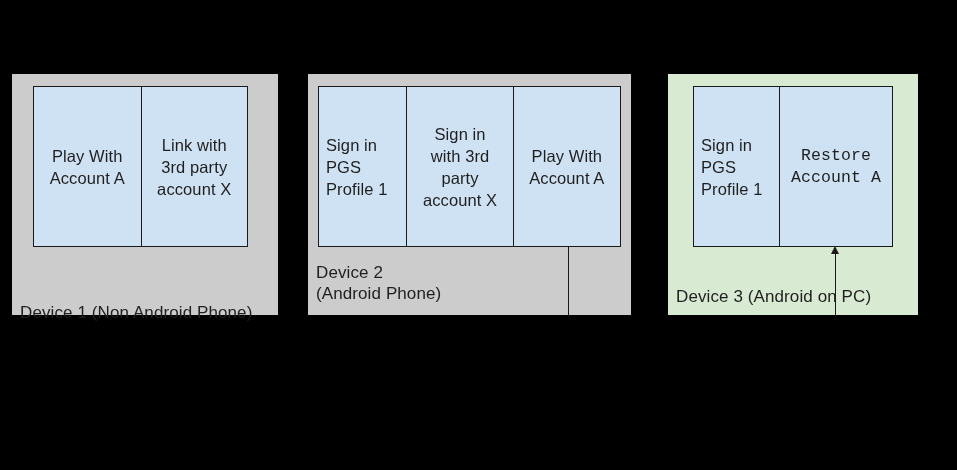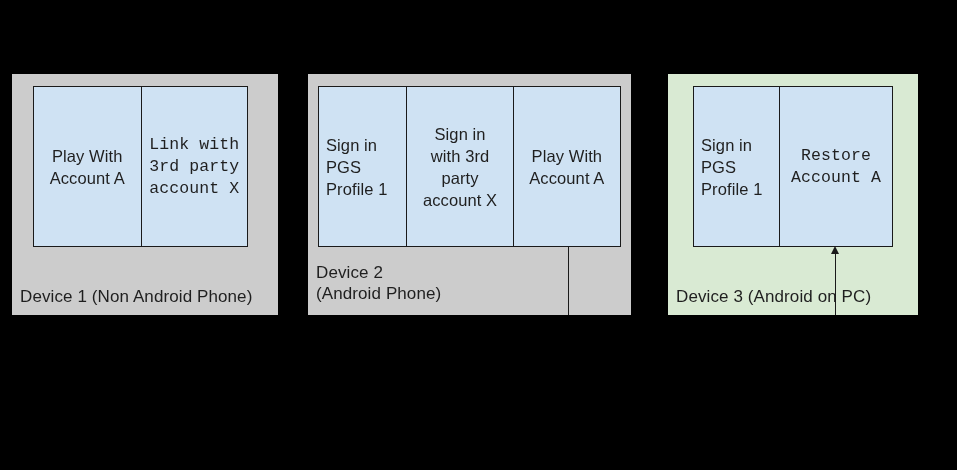--- a/index.html
+++ b/index.html
@@ -76,27 +76,27 @@
     border-right: 4.5px solid transparent;
     border-bottom: 8px solid #1a1a1a;
   }
 </style>
 </head>
 <body>
 
 <div id="canvas">
 
   <div class="device" style="left:12px; top:74px; width:266px; height:241px; background:#cccccc;">
-    <div class="device-label" style="left:8px; top:212px;">Device 1 (Non Android Phone)</div>
+    <div class="device-label" style="left:8px; top:228px;">Device 1 (Non Android Phone)</div>
   </div>
 
   <div class="strip" style="left:33px; top:86px; width:215px; height:161px;">
     <div class="cell align-center" style="width:50%;">Play With
 Account A</div>
-    <div class="cell align-center" style="width:50%;font-family:Liberation Mono, monospace;">Link with
+    <div class="cell align-center" style="width:50%;">Link with
 3rd party
 account X</div>
   </div>
 
   <div class="device" style="left:308px; top:74px; width:323px; height:241px; background:#cccccc;">
     <div class="device-label" style="left:8px; top:188px;">Device 2
 (Android Phone)</div>
   </div>
 
   <div class="strip" style="left:318px; top:86px; width:303px; height:161px;">

